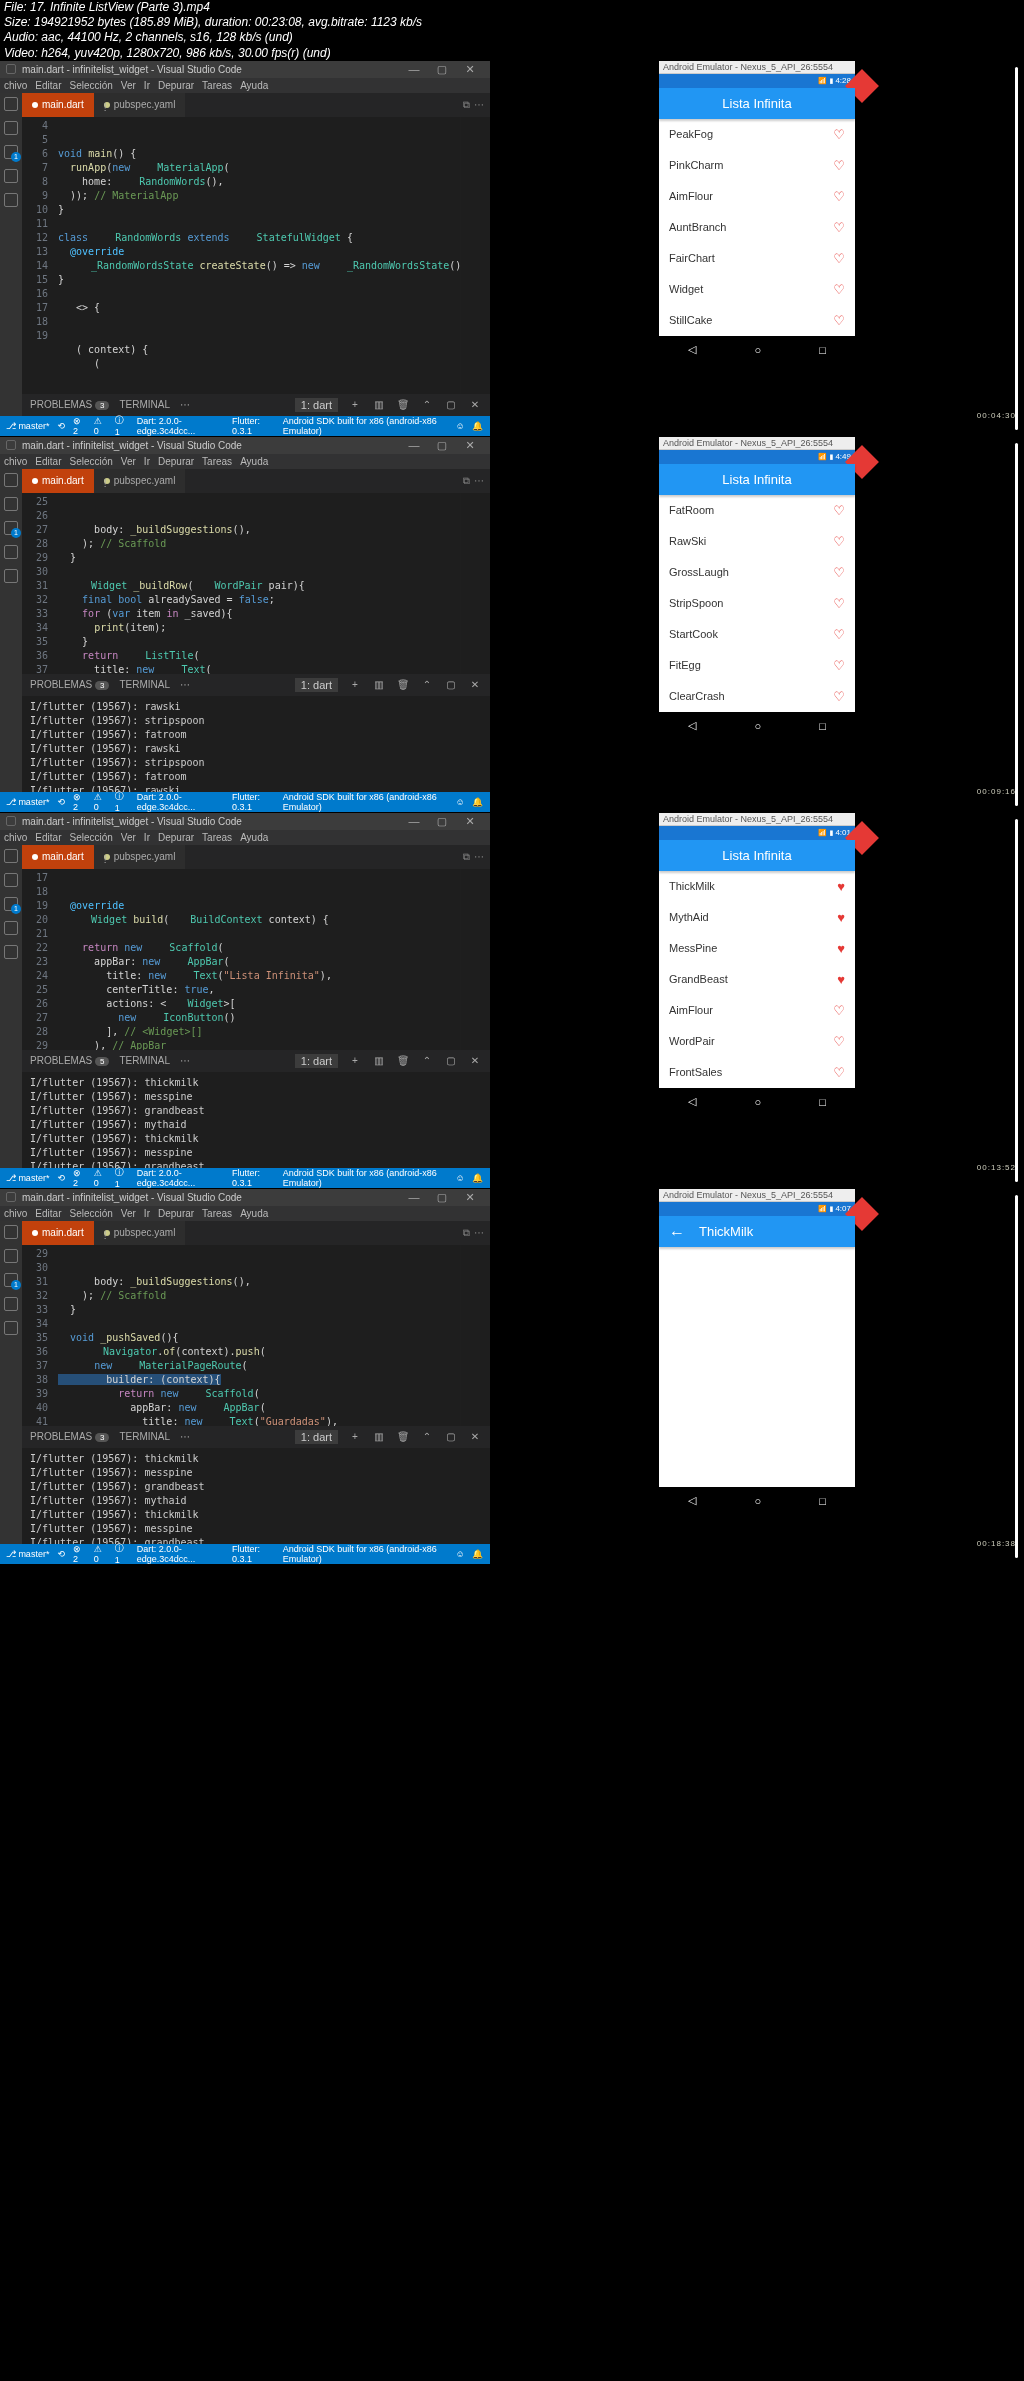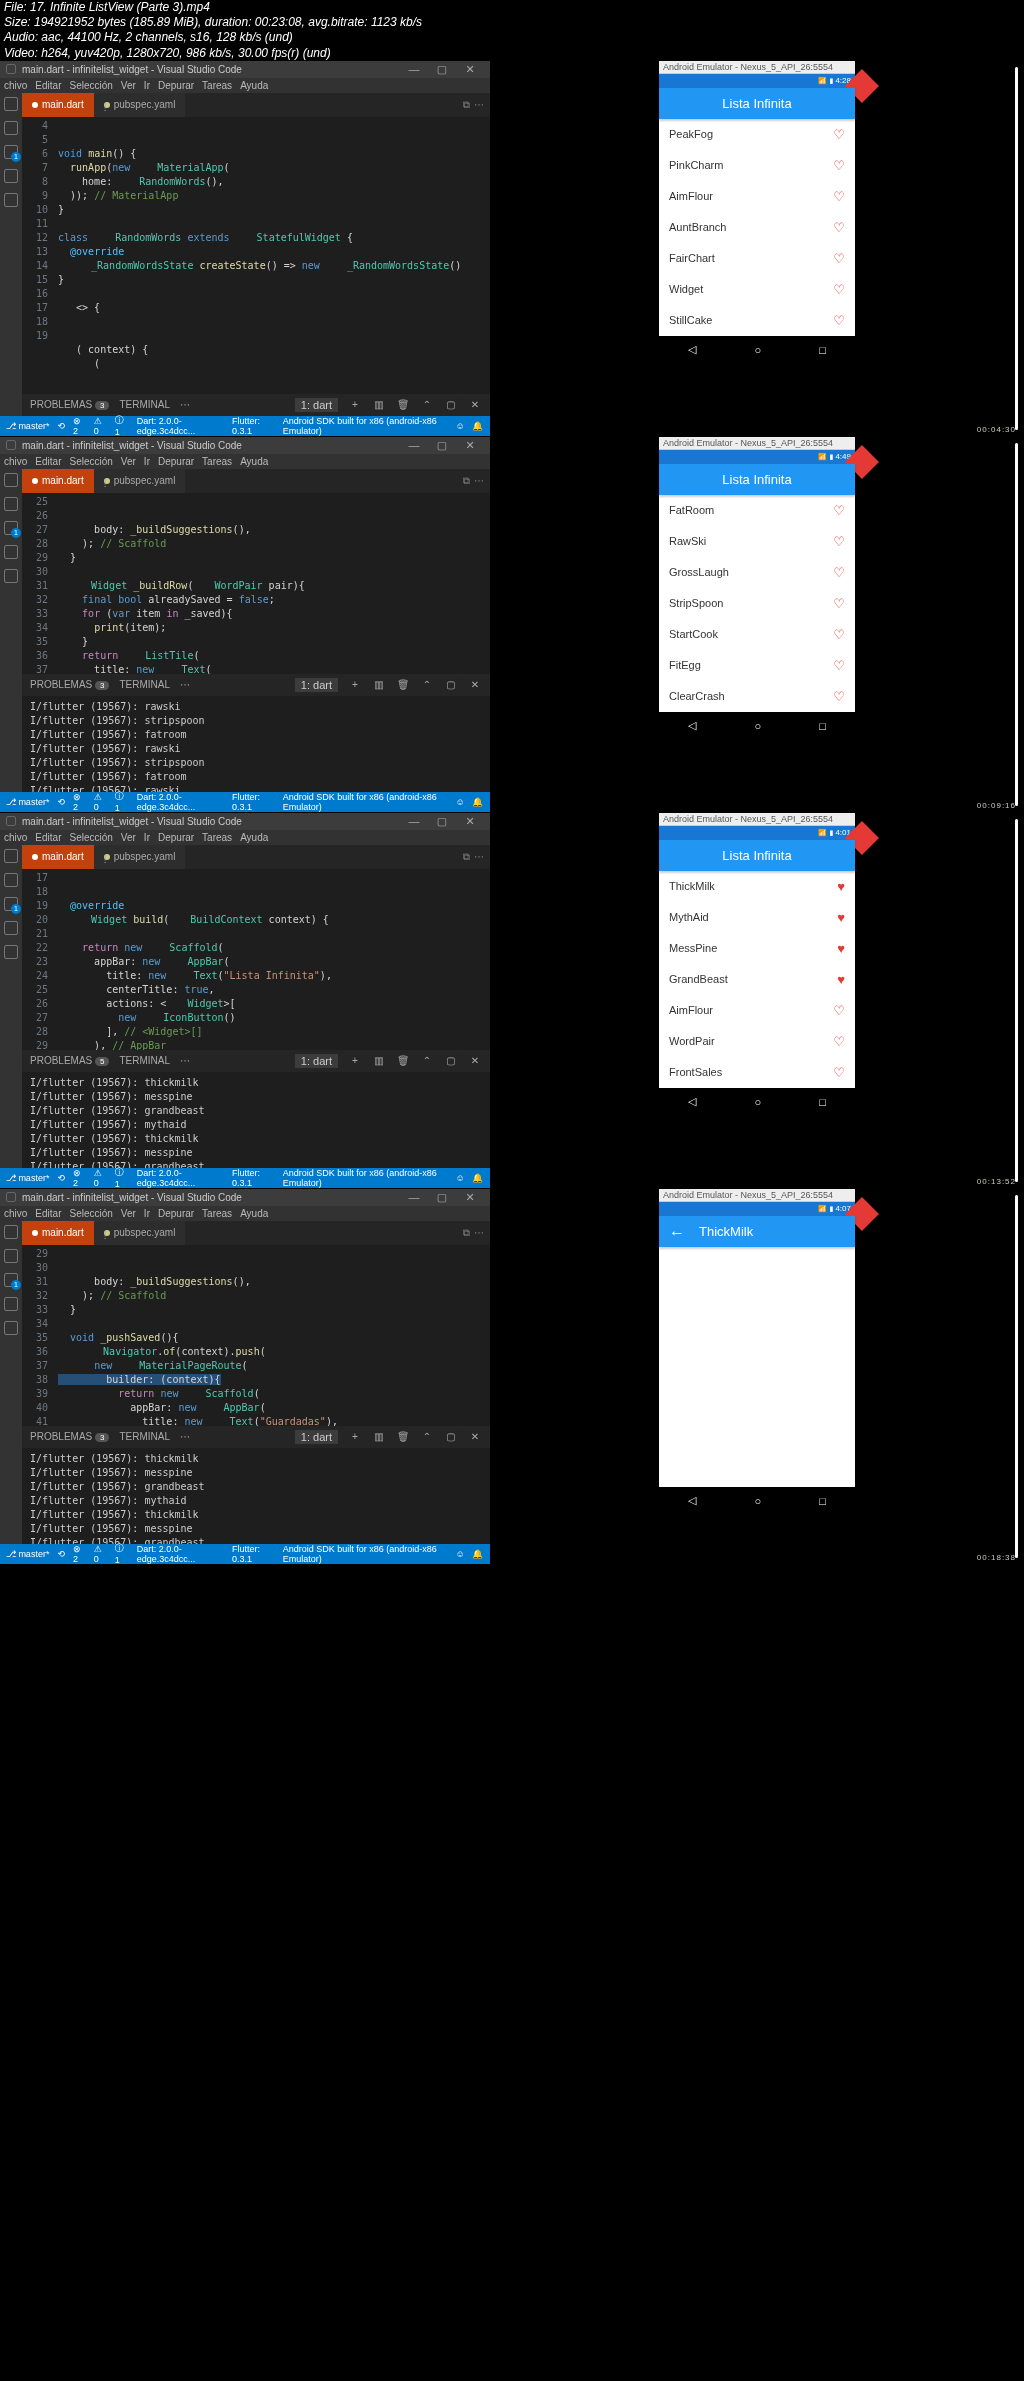--- a/index.html
+++ b/index.html
@@ -47,21 +47,21 @@
 .emu-status::after { content:""; position:absolute; top:0; right:-2px; width:24px; height:24px; background:#e53935; transform:rotate(45deg) translate(12px,-12px); }
 .emu-appbar { background:#2196f3; color:#fff; text-align:center; padding:8px 0; font-size:13px; position:relative; box-shadow:0 2px 2px rgba(0,0,0,0.2); }
 .emu-appbar.withback { text-align:left; padding-left:40px; }
 .emu-appbar .back { position:absolute; left:10px; top:50%; transform:translateY(-50%); font-size:16px; }
 .emu-list { background:#fff; }
 .emu-row { display:flex; align-items:center; padding:8px 10px; font-size:11px; color:#333; }
 .emu-row .heart { margin-left:auto; color:#e53935; font-size:13px; }
 .emu-nav { background:#000; height:28px; display:flex; justify-content:space-around; align-items:center; }
 .emu-nav .nbtn { color:#fff; font-size:11px; }
 .vbar { position:absolute; right:6px; top:6px; bottom:6px; width:3px; background:#fff; border-radius:2px; }
-.timestamp { position:absolute; right:8px; bottom:2px; color:#ccb; font-size:8px; letter-spacing:1px; }
+.timestamp { position:absolute; right:8px; bottom:16px; color:#ccb; font-size:8px; letter-spacing:1px; }
 </style>
 </head>
 <body>
 
 <div class="metadata">File: 17. Infinite ListView (Parte 3).mp4</div>
 <div class="metadata">Size: 194921952 bytes (185.89 MiB), duration: 00:23:08, avg.bitrate: 1123 kb/s</div>
 <div class="metadata">Audio: aac, 44100 Hz, 2 channels, s16, 128 kb/s (und)</div>
 <div class="metadata">Video: h264, yuv420p, 1280x720, 986 kb/s, 30.00 fps(r) (und)</div>
 
 <div class="frame">

